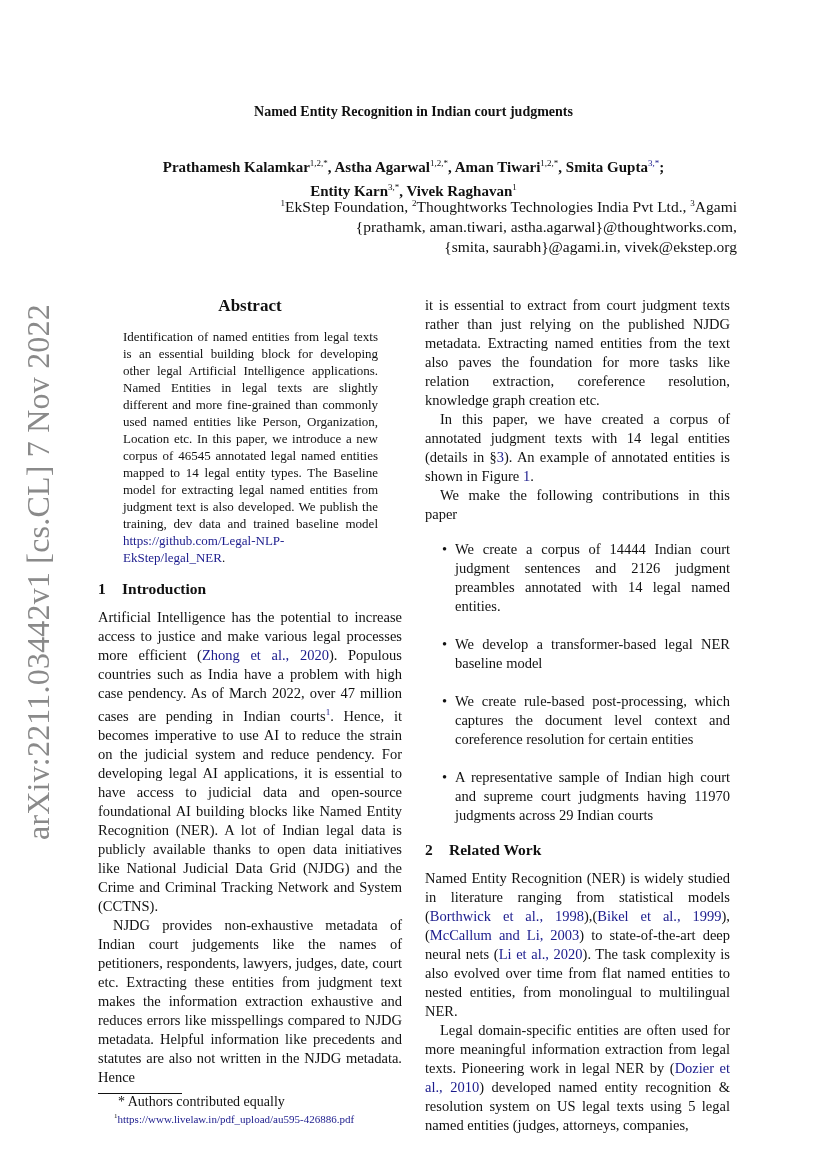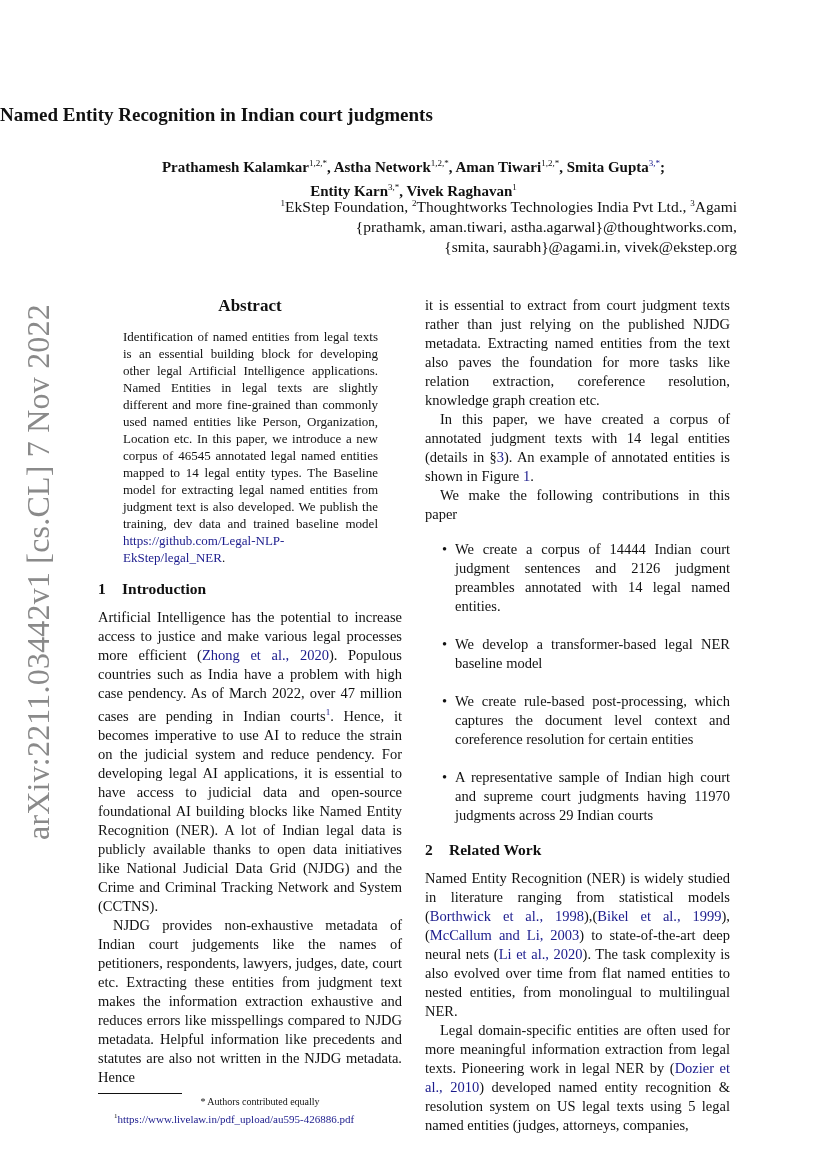--- a/index.html
+++ b/index.html
@@ -1,54 +1,54 @@
 <!DOCTYPE html>
 <html><head>
 <meta charset="utf-8">
 <style>
   html, body { margin: 0; padding: 0; background: #ffffff; }
   body { width: 827px; height: 1170px; position: relative; overflow: hidden;
          font-family: "Liberation Serif", serif; color: #111; }
   .link { color: #1a1a8c; }
   .watermark { position: absolute; left: 20px; top: 840px; transform-origin: 0 0; transform: rotate(-90deg);
                font-family: "Liberation Serif", serif; font-size: 32px; color: #8a8a8a; white-space: nowrap; letter-spacing: 0.2px; }
-  .title { position: absolute; top: 104px; left: 0; width: 827px; text-align: left;
-           font-size: 19px; font-weight: bold; }
+  .title { position: absolute; top: 104px; left: 0; width: 827px; text-align: center;
+           font-size: 14px; font-weight: bold; }
   .authors { position: absolute; top: 153px; left: 90px; width: 647px; text-align: center;
              font-size: 15px; line-height: 20px; font-weight: bold; }
   .authors sup { font-size: 9px; font-weight: normal; }
   .aff { position: absolute; top: 193px; left: 90px; width: 647px; text-align: right;
          font-size: 15.5px; line-height: 20px; }
   .aff sup { font-size: 9px; }
   .col-left { position: absolute; left: 98px; top: 296px; width: 304px; }
   .col-right { position: absolute; left: 425px; top: 296px; width: 305px; }
   .abs-h { text-align: center; font-weight: bold; font-size: 17px; margin: 0 0 12px 0; }
   .abstract { margin: 0 24px 0 25px; font-size: 13px; line-height: 17px; text-align: justify; hyphens: manual; }
   .sec-h { font-weight: bold; font-size: 15.5px; margin: 14px 0 10px 0; }
   .sec-h .num { display: inline-block; width: 24px; }
   p.body { margin: 0; font-size: 14.5px; line-height: 19px; text-align: justify; }
   p.indent { text-indent: 15px; }
   ul.contrib { margin: 16px 0 0 0; padding: 0 0 0 30px; list-style: none; }
   ul.contrib li { position: relative; font-size: 14.5px; line-height: 19px; text-align: justify; margin-bottom: 19px; }
   ul.contrib li .bullet { position: absolute; left: -13px; top: 0; }
   .fn-rule { width: 84px; border-top: 1px solid #111; margin-top: 6px; }
-  .fn { font-size: 10px; line-height: 15px; padding-left: 20px; text-align: center; }
+  .fn { font-size: 14px; line-height: 15px; padding-left: 20px; }
   .fn2 { font-size: 11px; line-height: 15px; padding-left: 16px; }
   .fn2 sup { font-size: 7px; }
   sup.fnref { font-size: 9px; }
 </style>
 </head>
 <body>
 
 <div class="watermark">arXiv:2211.03442v1  [cs.CL]  7 Nov 2022</div>
 
 <div class="title">Named Entity Recognition in Indian court judgments</div>
 
 <div class="authors">
-  <span><span>Prathamesh Kalamkar</span><sup>1,2,*</sup><span>, </span></span><span><span>Astha Network</span><sup>1,2,*</sup><span>, </span></span><span><span>Aman Tiwari</span><sup>1,2,*</sup><span>, </span></span><span><span>Smita Gupta</span><sup class="link">3,*</sup><span>;</span></span><br>
+  <span><span>Prathamesh Kalamkar</span><sup>1,2,*</sup><span>, </span></span><span><span>Astha Agarwal</span><sup>1,2,*</sup><span>, </span></span><span><span>Aman Tiwari</span><sup>1,2,*</sup><span>, </span></span><span><span>Smita Gupta</span><sup class="link">3,*</sup><span>;</span></span><br>
   <span><span>Entity Karn</span><sup>3,*</sup><span>, </span></span><span><span>Vivek Raghavan</span><sup>1</sup></span>
 </div>
 
 <div class="aff">
   <div><sup>1</sup><span>EkStep Foundation, </span><sup>2</sup><span>Thoughtworks Technologies India Pvt Ltd., </span><sup>3</sup><span>Agami</span></div>
   <div>{prathamk, aman.tiwari, astha.agarwal}@thoughtworks.com,</div>
   <div>{smita, saurabh}@agami.in, vivek@ekstep.org</div>
 </div>
 
 <div class="col-left">

